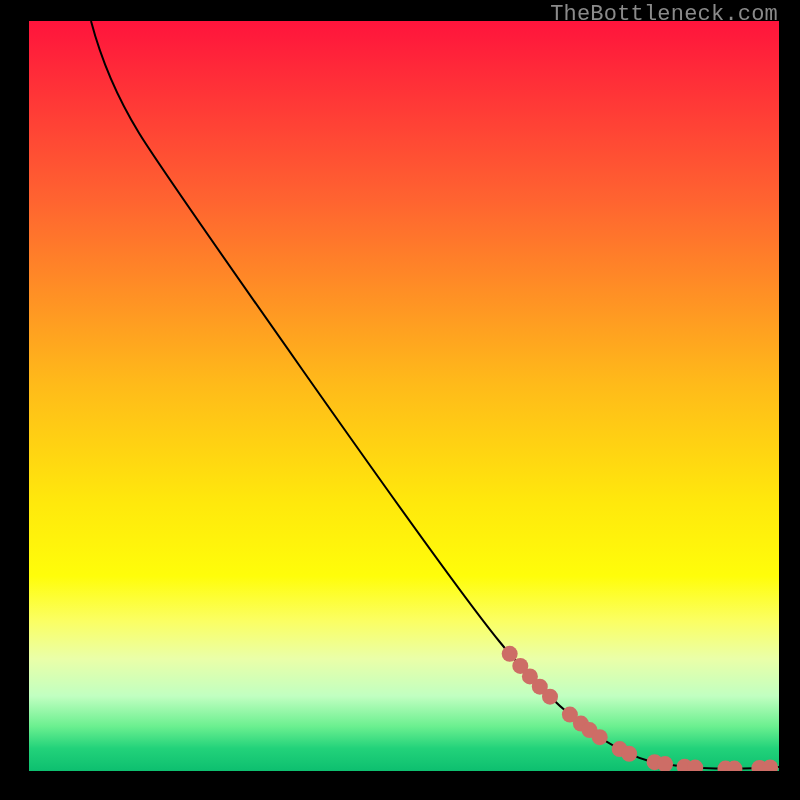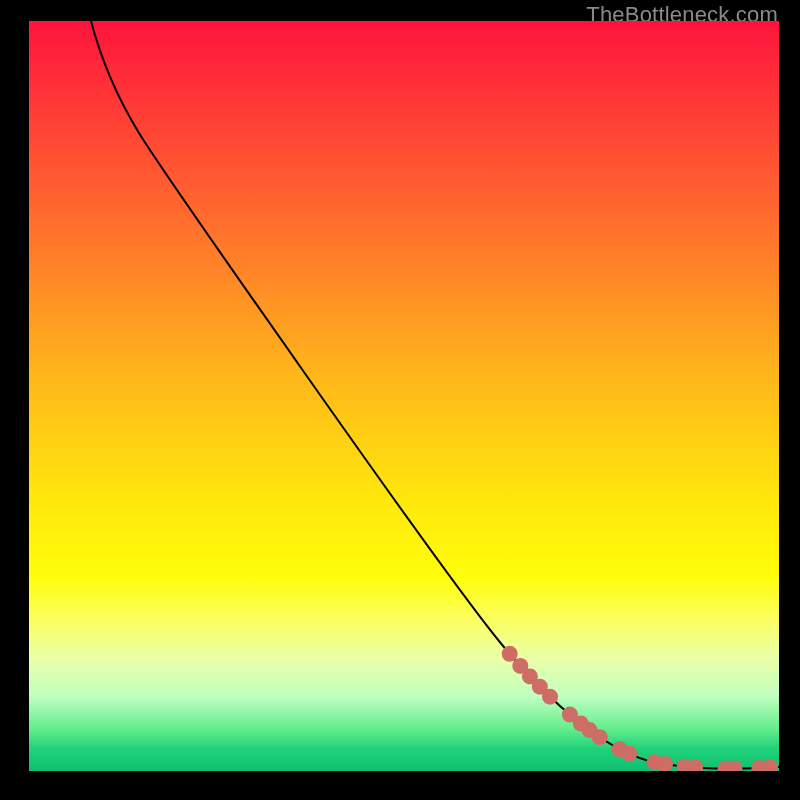--- a/index.html
+++ b/index.html
@@ -39,21 +39,21 @@
     );
   }
   .watermark {
     position: absolute;
     top: 2px;
     right: 22px;
     font-size: 22px;
     font-weight: 500;
     color: #8a8a8a;
     letter-spacing: 0.2px;
-    font-family: Liberation Sans, sans-serif;
+    font-family: Liberation Mono, monospace;
   }
   svg.curve {
     position: absolute;
     left: 0;
     top: 0;
     width: 750px;
     height: 750px;
   }
   .ideal-dot {
     fill: #cd6d66;

